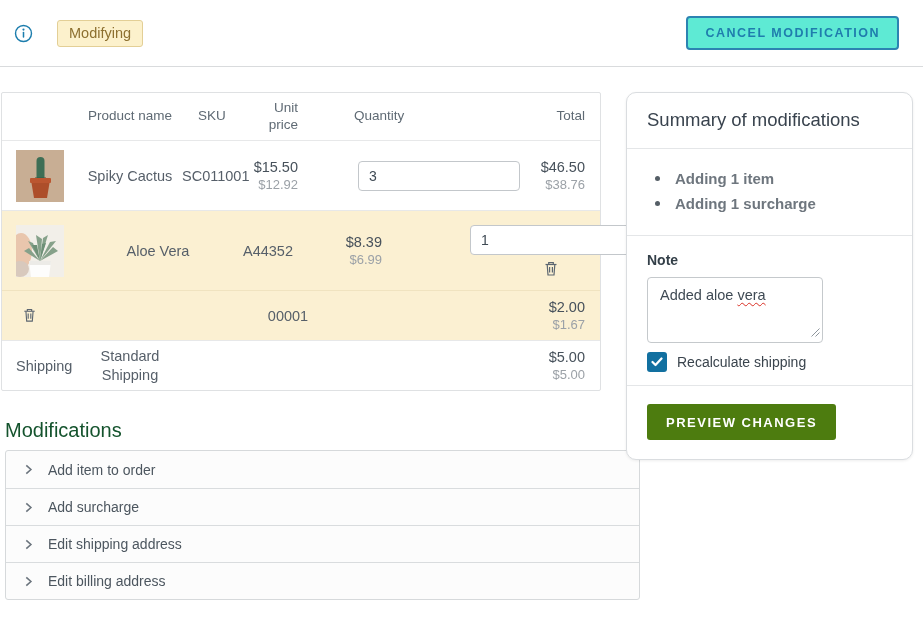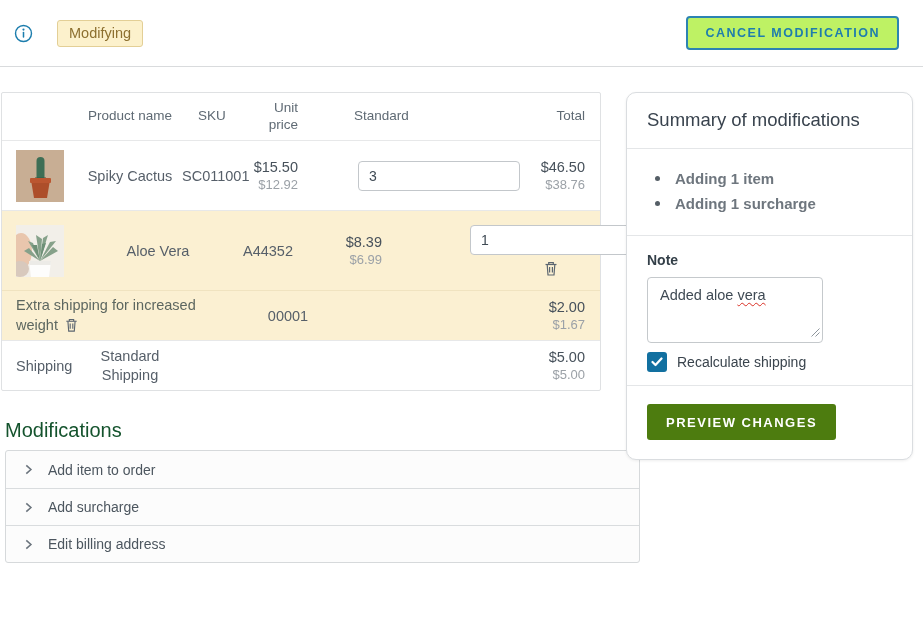--- a/index.html
+++ b/index.html
@@ -23,21 +23,21 @@
     margin-left:24px;
     background:#fcf1cc;
     border:1px solid #e3cf96;
     border-radius:3px;
     color:#8d7030;
     font-size:14.5px;
     padding:4px 11px 5px;
   }
   .cancel-btn {
     margin-left:auto;
-    background:#bef264;
+    background:#5eead4;
     border:2px solid #2c83b2;
     border-radius:4px;
     color:#1f7dad;
     font-family:"Liberation Sans", sans-serif;
     font-size:12.5px; font-weight:bold; letter-spacing:1.5px;
     height:34px; padding:0 17px; cursor:pointer;
   }
   
   .content { display:flex; align-items:flex-start; padding-top:25px; }
   .left-col { width:600px; flex:none; margin-left:1px; }
@@ -172,21 +172,21 @@
 <div class="content">
 
   <div class="left-col">
     <div class="order-table">
 
       <div class="trow thead">
         <div></div>
         <div class="c-prod">Product name</div>
         <div class="c-sku">SKU</div>
         <div class="c-unit">Unit price</div>
-        <div class="c-qty-h">Standard</div>
+        <div class="c-qty-h">Quantity</div>
         <div class="c-total">Total</div>
       </div>
 
       <div class="trow row-item1">
         <div>
           <svg class="thumb" viewBox="0 0 48 52">
             <rect width="48" height="52" fill="#c8ae94"></rect>
             <rect x="20.5" y="7" width="8" height="24" rx="4" fill="#3e6e55"></rect>
             <rect x="19" y="27" width="11" height="3" fill="#2f5a45" opacity="0.5"></rect>
             <rect x="14" y="28" width="21" height="5" rx="1" fill="#bb5630"></rect>
@@ -251,21 +251,21 @@
           </div>
         </div>
         <div class="c-total">
           <div class="price-main">$8.39</div>
           <div class="price-sub">$6.99</div>
         </div>
       </div>
 
       <div class="trow surcharge row-flat hl">
         <div class="surcharge-label">
-          <span>Extra shipping for increased weight</span><button class="trash-btn"><svg width="15" height="16" viewBox="0 0 16 17" fill="none" stroke="#5c6670" stroke-width="1.2">
+          <button class="trash-btn"><svg width="15" height="16" viewBox="0 0 16 17" fill="none" stroke="#5c6670" stroke-width="1.2">
                 <path d="M2.5 4.5 H13.5"></path>
                 <path d="M5.7 4.3 V2.6 H10.3 V4.3"></path>
                 <path d="M4.2 4.7 L5 15 H11 L11.8 4.7"></path>
                 <path d="M6.6 7 V12.5"></path>
                 <path d="M9.4 7 V12.5"></path>
               </svg></button>
         </div>
         <div class="c-sku">00001</div>
         <div class="c-total">
           <div class="price-main">$2.00</div>
@@ -303,20 +303,28 @@
             </svg>
           </span>
         <span class="acc-label">Add surcharge</span>
       </div>
       <div class="acc-row">
         <span class="acc-chevron">
             <svg width="11" height="11" viewBox="0 0 10 10" fill="none" stroke="currentColor" stroke-width="1.4">
               <polyline points="3,1.2 7.2,5 3,8.8"></polyline>
             </svg>
           </span>
+        <span class="acc-label">Edit shipping address</span>
+      </div>
+      <div class="acc-row">
+        <span class="acc-chevron">
+            <svg width="11" height="11" viewBox="0 0 10 10" fill="none" stroke="currentColor" stroke-width="1.4">
+              <polyline points="3,1.2 7.2,5 3,8.8"></polyline>
+            </svg>
+          </span>
         <span class="acc-label">Edit billing address</span>
       </div>
     </div>
   </div>
 
   <div class="right-col">
     <div class="summary-card">
       <div class="sc-section">
         <div class="sc-title">Summary of modifications</div>
       </div>

